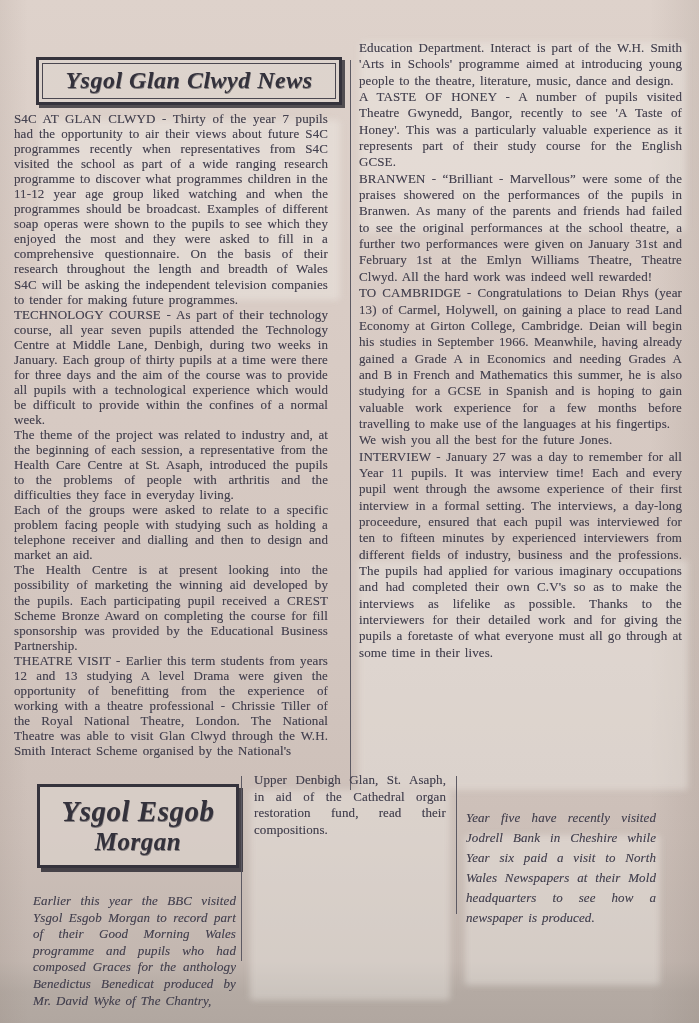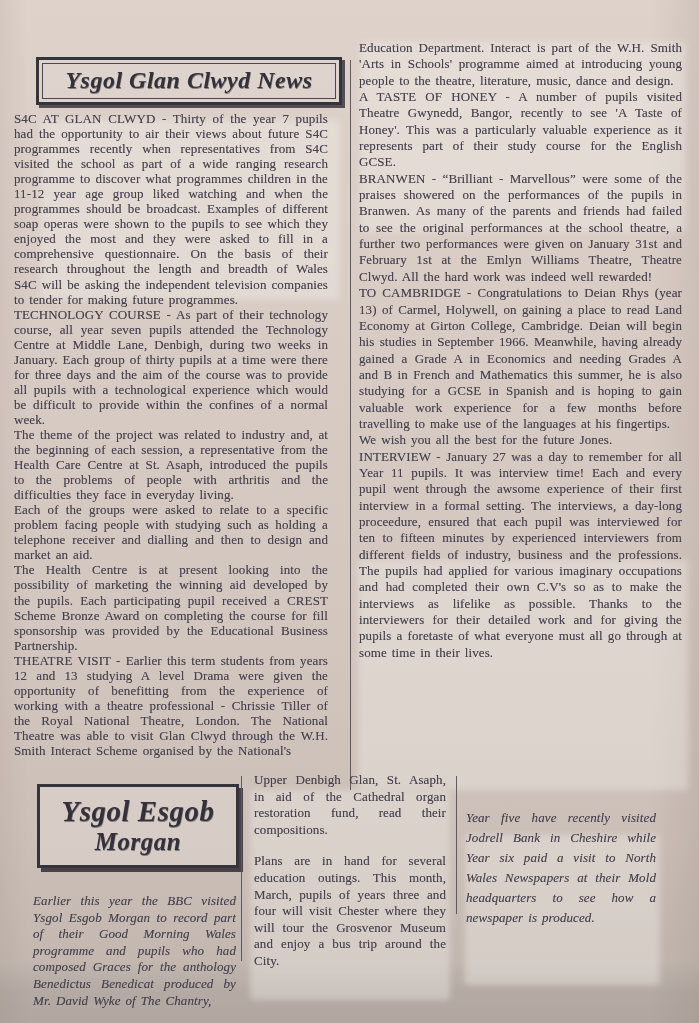--- a/index.html
+++ b/index.html
@@ -84,20 +84,19 @@
 
   <div class="vline" style="left:241px;top:776px;height:185px;"></div>
   <div class="vline" style="left:456px;top:776px;height:138px;"></div>
 
   <div class="col" style="left:33px;top:893px;width:203px;line-height:16.6px;font-style:italic;">
     <p>Earlier this year the BBC visited Ysgol Esgob Morgan to record part of their Good Morning Wales programme and pupils who had composed Graces for the anthology Benedictus Benedicat produced by Mr. David Wyke of The Chantry,</p>
   </div>
 
   <div class="col" style="left:254px;top:772px;width:192px;line-height:16.6px;">
     <p class="gap">Upper Denbigh Glan, St. Asaph, in aid of the Cathedral organ restoration fund, read their compositions.</p>
-    <p>Plans are in hand for several education outings.  This month, March, pupils of years three and four will visit Chester where they will tour the Grosvenor Museum and  enjoy a bus trip around the City.</p>
   </div>
 
   <div class="col" style="left:466px;top:808px;width:190px;line-height:20px;font-style:italic;">
     <p class="gap">Year five have recently visited Jodrell Bank in Cheshire while Year six paid a visit to North Wales Newspapers at their Mold headquarters to see how a newspaper is produced.</p>
   </div>
 
 </div>
 
 </body></html>

